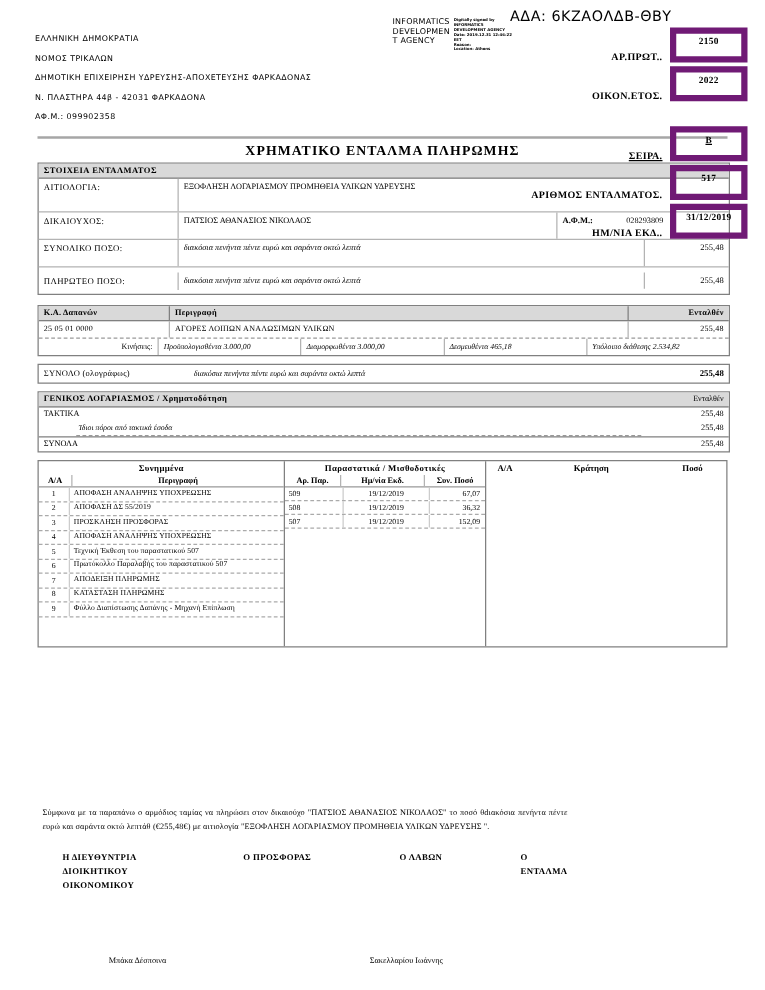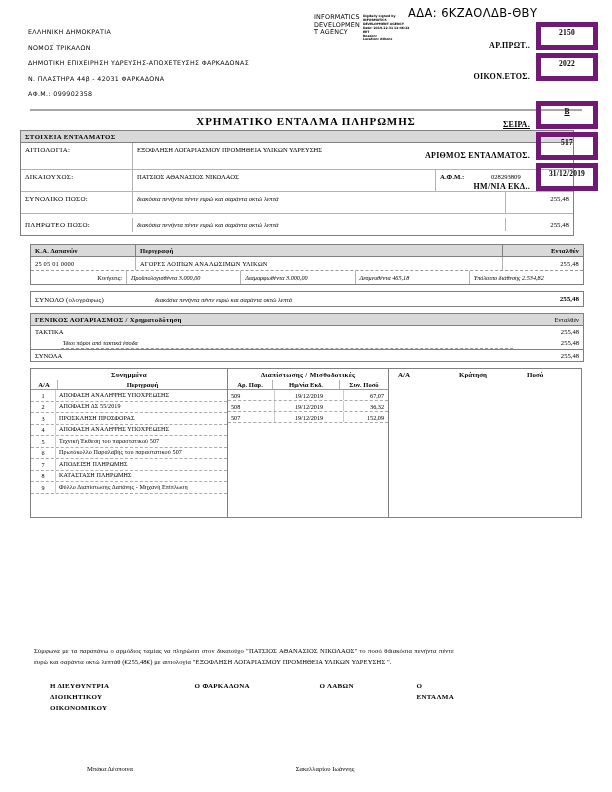--- a/index.html
+++ b/index.html
@@ -50,21 +50,21 @@
   }
 
   
   .title-bar { margin:4px 30px 0 30px; border-top:2.5px solid #a6a6a6; }
   .doc-title {
     text-align:center; font-size:11px; font-weight:bold;
     letter-spacing:0.9px; padding:4px 0 3px 0;
   }
 
   
-  .tbl { margin:0 20px; border:1.2px solid #808080; border-collapse:collapse; width:552px; }
+  .tbl { margin:0 30px; border:1.2px solid #808080; border-collapse:collapse; width:552px; }
   .sec-head {
     background:#d9d9d9; font-size:6.8px; font-weight:bold;
     letter-spacing:0.4px; padding:2px 4px; border-bottom:1px solid #808080;
   }
   .row { display:flex; border-bottom:1px solid #b3b3b3; }
   .row:last-child { border-bottom:none;align-items:center; }
   .cell { padding:3px 4px; font-size:6.6px; box-sizing:border-box; }
   .cell-label { width:112px; font-size:7px; letter-spacing:0.3px; border-right:1px solid #b3b3b3; }
   .cell-grow { flex:1; }
   .cell-num { width:68px; text-align:right; border-left:1px solid #b3b3b3; font-size:6.8px; }
@@ -129,21 +129,21 @@
   .doc-c2 { width:62px; border-right:1px solid #b3b3b3; }
   .doc-c3 { flex:1; }
   .doc-row { display:flex; border-bottom:1px dashed #aaa; }
   .doc-row .c1 { width:40px; font-size:6.2px; padding:1.5px 3px; border-right:1px solid #ccc; }
   .doc-row .c2 { width:62px; font-size:6.2px; padding:1.5px 3px; text-align:center; border-right:1px solid #ccc; }
   .doc-row .c3 { flex:1; font-size:6.2px; padding:1.5px 4px; text-align:right; }
   .ded-head { display:flex; padding-top:2px; }
   .ded-head .x { font-size:7px; font-weight:bold; }
   .ded-aa { width:30px; text-align:center; }
   .ded-nm { flex:1; text-align:center; }
-  .ded-am { width:54px; text-align:left; }
+  .ded-am { width:54px; text-align:center; }
 
   
   .foot-text {
     margin:0 34px; font-size:6.6px; line-height:11px;
     text-align:justify; letter-spacing:0.1px;
   }
   .signs { margin:14px 34px 0 34px; display:flex; }
   .sig { font-size:7px; font-weight:bold; letter-spacing:0.3px; line-height:11px; }
   .sig1 { width:176px; padding-left:16px; }
   .sig2 { width:152px; }
@@ -338,21 +338,21 @@
           <div class="n">8</div>
           <div class="d">ΚΑΤΑΣΤΑΣΗ ΠΛΗΡΩΜΗΣ</div>
         </div>
         <div class="att-row">
           <div class="n">9</div>
           <div class="d">Φύλλο Διαπίστωσης Δαπάνης - Μηχανή Επίπλωση</div>
         </div>
       </div>
 
       <div class="col-doc">
-        <div class="col-title">Διαπίστωσης / Μισθοδοτικές</div>
+        <div class="col-title">Παραστατικά / Μισθοδοτικές</div>
         <div class="col-sub">
           <div class="doc-c1">Αρ. Παρ.</div>
           <div class="doc-c2">Ημ/νία Εκδ.</div>
           <div class="doc-c3">Συν. Ποσό</div>
         </div>
         <div class="doc-row">
           <div class="c1">509</div>
           <div class="c2">19/12/2019</div>
           <div class="c3">67,07</div>
         </div>
@@ -379,21 +379,21 @@
     </div>
   </div>
 
   <div style="position:absolute; left:0; top:645px; width:488px;">
     <div class="foot-text">Σύμφωνα με τα παραπάνω ο αρμόδιος ταμίας να πληρώσει στον δικαιούχο "ΠΑΤΣΙΟΣ ΑΘΑΝΑΣΙΟΣ ΝΙΚΟΛΑΟΣ" το ποσό θdιακόσια πενήντα πέντε ευρώ και σαράντα οκτώ λεπτάθ (€255,48€) με αιτιολογία "ΕΞΟΦΛΗΣΗ ΛΟΓΑΡΙΑΣΜΟΥ ΠΡΟΜΗΘΕΙΑ ΥΛΙΚΩΝ ΥΔΡΕΥΣΗΣ ".</div>
 
     <div class="signs">
       <div class="sig sig1" style="white-space:pre-line;">Η ΔΙΕΥΘΥΝΤΡΙΑ
 ΔΙΟΙΚΗΤΙΚΟΥ
 ΟΙΚΟΝΟΜΙΚΟΥ</div>
-      <div class="sig sig2">Ο ΦΑΡΚΑΔΟΝΑ</div>
+      <div class="sig sig2">Ο ΠΡΟΣΦΟΡΑΣ</div>
       <div class="sig sig3">Ο ΛΑΒΩΝ</div>
       <div class="sig sig4">Ο ΕΝΤΑΛΜΑ</div>
     </div>
   </div>
 
   <div class="bottom-names">
     <div class="bn1">Μπάκα Δέσποινα</div>
     <div class="bn2">Σακελλαρίου Ιωάννης</div>
   </div>
 

